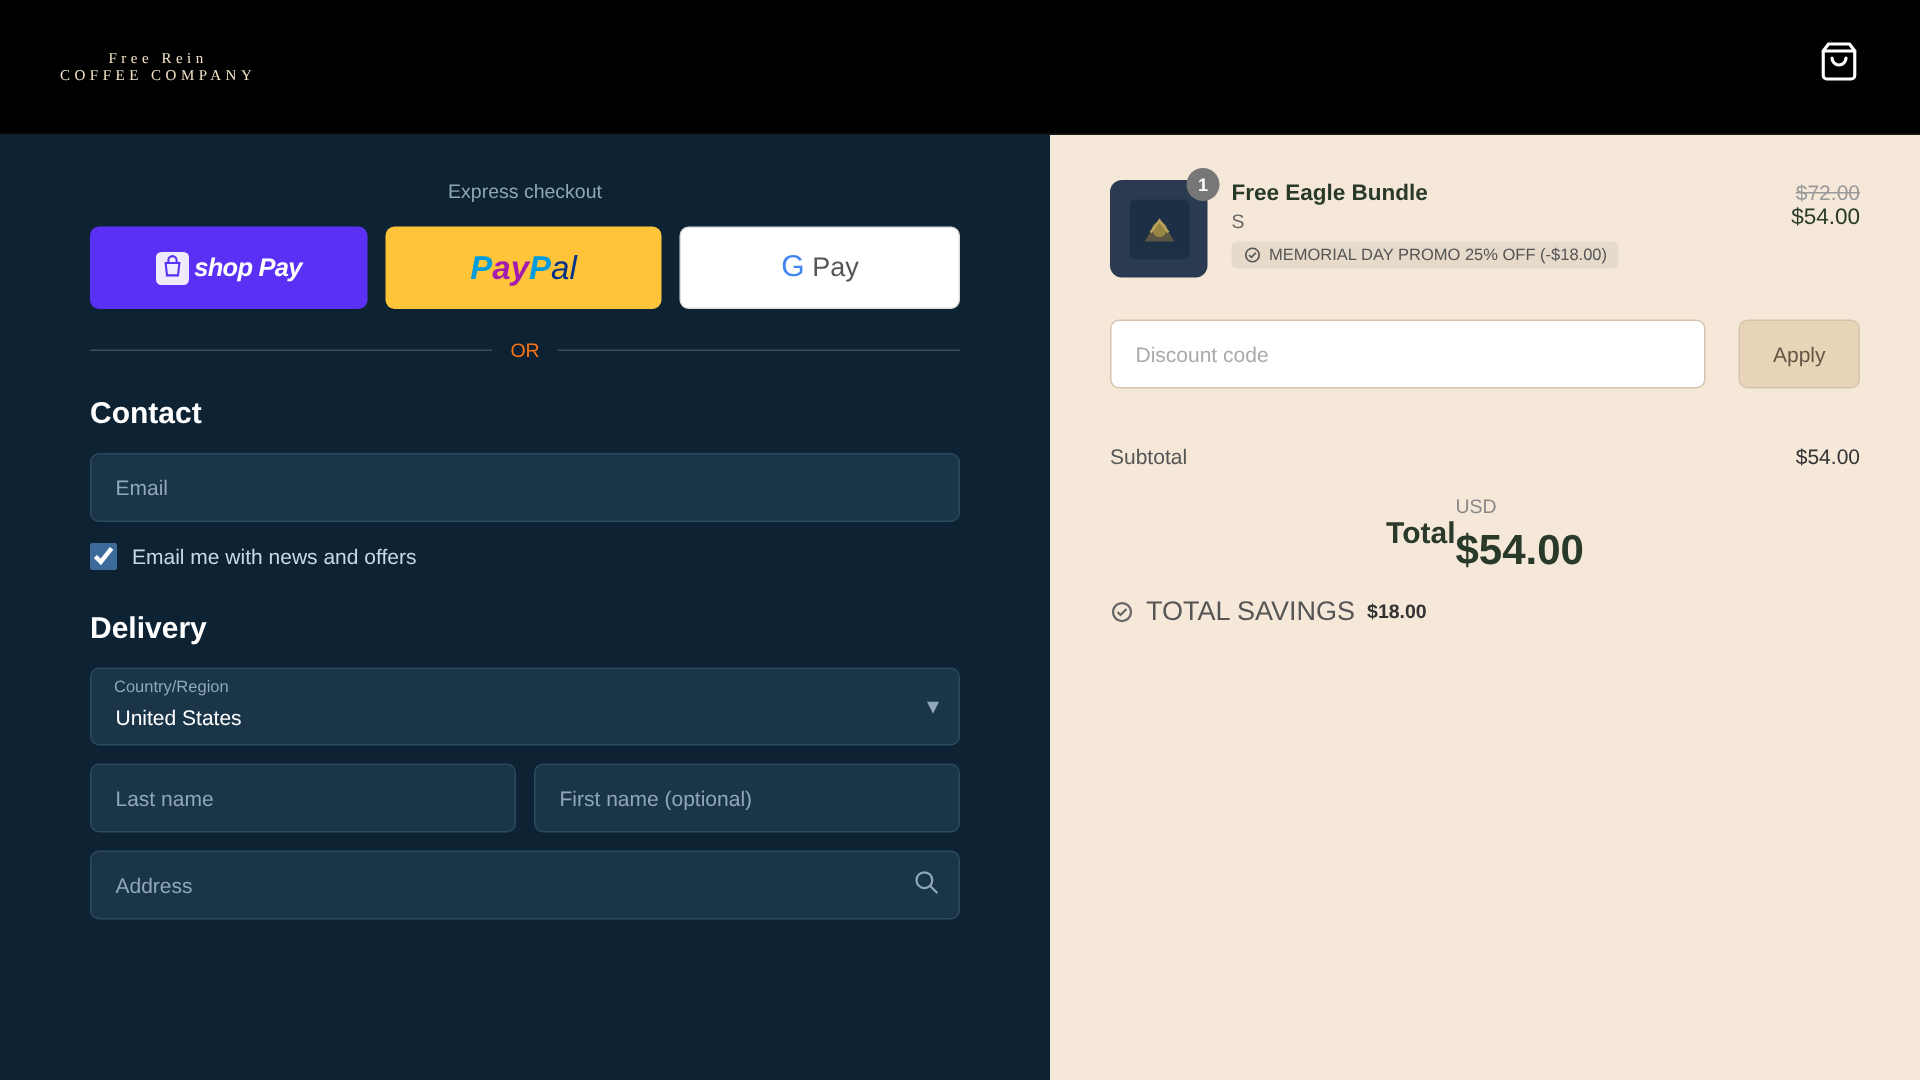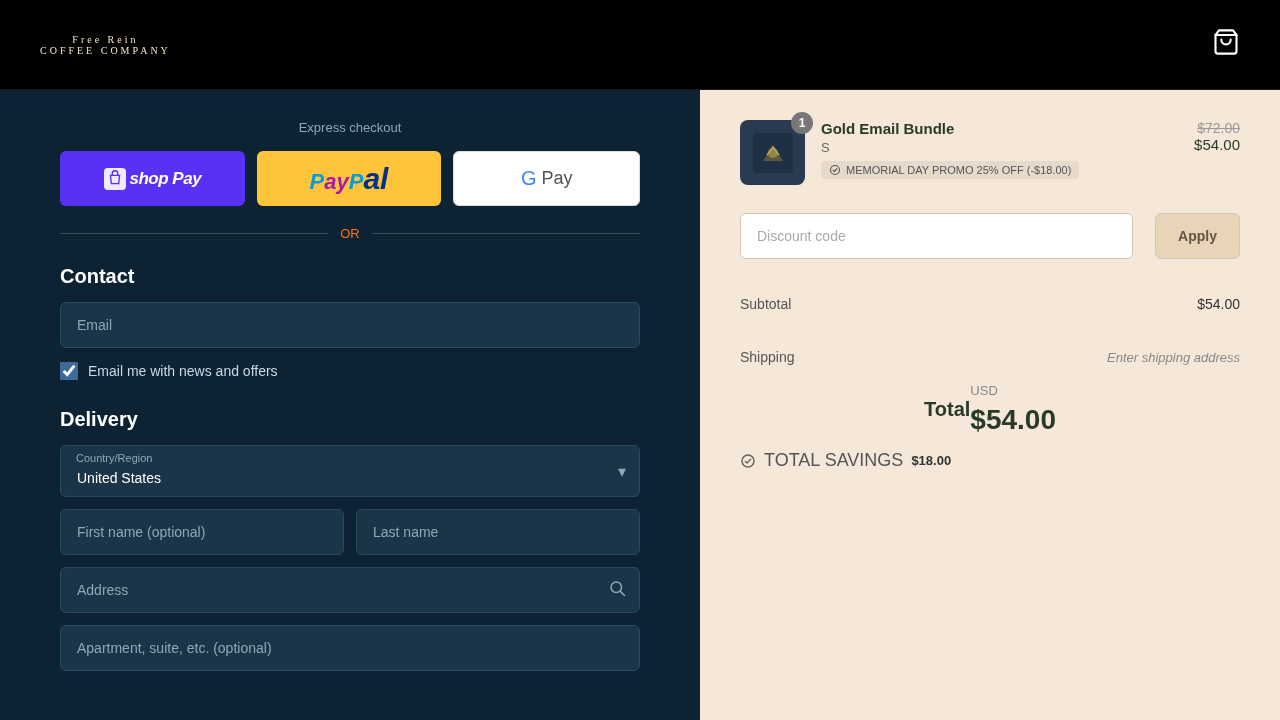--- a/index.html
+++ b/index.html
@@ -342,21 +342,21 @@
     }
     .discount-input::placeholder { color: #aaa; }
     .apply-btn {
       background: #e8d5b8;
       border: 1px solid #d4c4b0;
       border-radius: 6px;
       padding: 14px 22px;
       font-size: 14px;
       color: #665544;
       cursor: pointer;
-      font-weight: 700;
+      font-weight: 400;
       margin-left: 12px;
     }
 
     .summary-row {
       display: flex;
       justify-content: space-between;
       align-items: center;
       margin-bottom: 10px;
       margin-top: 37px;
     }
@@ -452,21 +452,21 @@
             <rect width="24" height="24" rx="4" fill="white" opacity="0.9"></rect>
             <path d="M7 8h10l-1 9H8L7 8z" stroke="#5a31f4" stroke-width="1.5"></path>
             <path d="M9 8V6a3 3 0 016 0v2" stroke="#5a31f4" stroke-width="1.5"></path>
           </svg>
           <span style="color:white;font-size:17px;font-weight:700;font-style:italic;letter-spacing:-0.5px;">shop Pay</span>
         </div>
       </button>
 
       <button class="btn-paypal">
         <div class="paypal-logo">
-          <span style="color:#009cde;font-style:italic;font-weight:800;font-size:22px;">P</span><span style="color:#a21caf;font-style:italic;font-weight:800;font-size:22px;">ay</span><span style="color:#009cde;font-style:italic;font-weight:800;font-size:22px;">P</span><span style="color:#003087;font-style:italic;font-weight:700;font-size:30px;">al</span>
+          <span style="color:#009cde;font-style:italic;font-weight:800;font-size:22px;">P</span><span style="color:#a21caf;font-style:italic;font-weight:800;font-size:22px;">ay</span><span style="color:#009cde;font-style:italic;font-weight:800;font-size:22px;">P</span><span style="color:#003087;font-style:italic;font-weight:400;font-size:22px;">al</span>
         </div>
       </button>
 
       <button class="btn-gpay">
         <div class="gpay-logo">
           <span class="g-letter" style="font-size:20px;font-weight:500;">G</span>
           <span style="color:#555;font-size:18px;font-weight:400;margin-left:3px;">Pay</span>
         </div>
       </button>
     </div>
@@ -491,56 +491,55 @@
         <span class="country-label">Country/Region</span>
         <select class="country-select">
           <option>United States</option>
           <option>Canada</option>
           <option>United Kingdom</option>
         </select>
         <span class="country-chevron">▾</span>
       </div>
 
       <div class="name-row">
+        <input class="form-input" type="text" placeholder="Last name" style="">
         <input class="form-input" type="text" placeholder="First name (optional)" style="">
-        <input class="form-input" type="text" placeholder="Last name" style="">
       </div>
 
       <div class="address-wrapper">
         <input class="form-input" type="text" placeholder="Address" style="">
         <span class="address-search-icon">
           <svg width="18" height="18" viewBox="0 0 24 24" fill="none" stroke="#8fa8b8" stroke-width="2" stroke-linecap="round">
             <circle cx="11" cy="11" r="7"></circle>
             <line x1="16.5" y1="16.5" x2="22" y2="22"></line>
           </svg>
         </span>
       </div>
 
-      <input class="form-input" type="text" placeholder="Apartment, suite, etc. (optional)" style="">
     </div>
 
   </div>
 
   <div class="right-panel">
 
     <div class="order-item">
       <div class="product-image-wrapper">
         <div class="product-image">
           <svg viewBox="0 0 40 40" fill="none" xmlns="http://www.w3.org/2000/svg">
             <rect width="40" height="40" rx="4" fill="#1a2e42"></rect>
             <path d="M10 28 L20 12 L30 28 Z" fill="#8a7340" opacity="0.7"></path>
             <circle cx="20" cy="20" r="5" fill="#c4a840" opacity="0.8"></circle>
             <path d="M14 22 L20 14 L26 22" stroke="#e0c060" stroke-width="1.5" fill="none"></path>
           </svg>
         </div>
         <div class="quantity-badge">1</div>
       </div>
 
       <div class="product-info">
-        <div class="product-name">Gold Email Bundle</div>
+        <div class="product-name">Free Eagle Bundle</div>
         <div class="product-size">S</div>
         <div class="promo-badge">
           <svg width="12" height="12" viewBox="0 0 16 16" fill="none" stroke="#555" stroke-width="1.5">
             <circle cx="8" cy="8" r="6"></circle>
             <path d="M5 8l2 2 4-4"></path>
           </svg>
           <span>MEMORIAL DAY PROMO 25% OFF (-$18.00)</span>
         </div>
       </div>
 
@@ -553,24 +552,20 @@
     <div class="discount-row">
       <input class="discount-input" type="text" placeholder="Discount code" style="">
       <button class="apply-btn">Apply</button>
     </div>
 
     <div class="summary-row">
       <span class="summary-label">Subtotal</span>
       <span class="summary-value">$54.00</span>
     </div>
 
-    <div class="summary-row">
-      <span class="summary-label">Shipping</span>
-      <span class="summary-value muted">Enter shipping address</span>
-    </div>
 
     <div class="total-row">
       <span class="total-label">Total</span>
       <div class="total-value-wrapper">
         <span class="total-currency">USD</span>
         <span class="total-amount">$54.00</span>
       </div>
     </div>
 
     <div class="savings-row">

